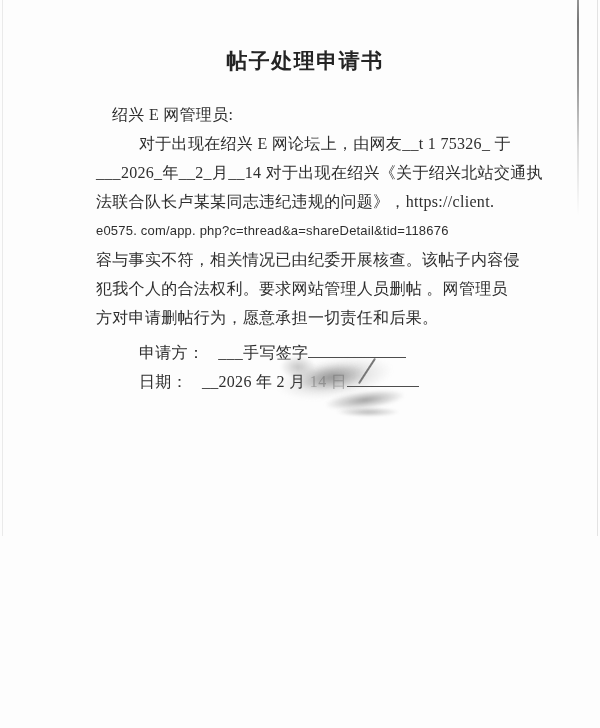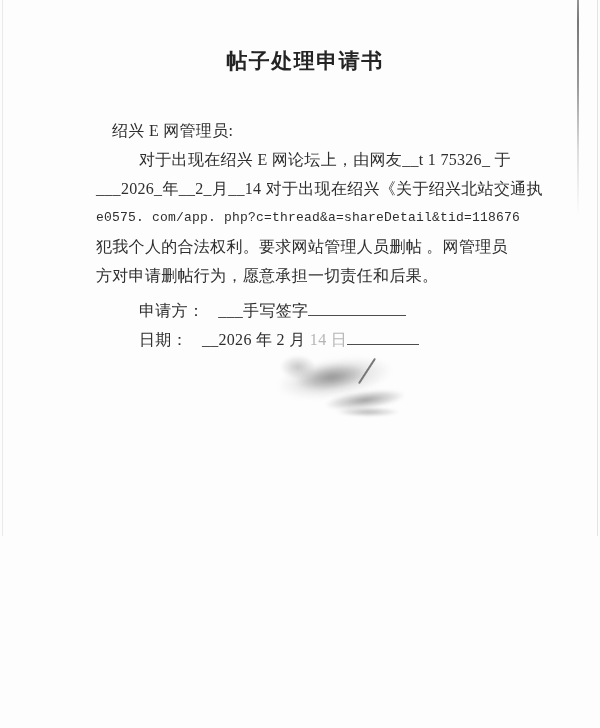--- a/index.html
+++ b/index.html
@@ -38,29 +38,29 @@
     position: absolute; top: 47px; left: 0; width: 100%;
     text-align: center;
     font-family: "Liberation Sans", "DejaVu Sans", sans-serif;
     font-weight: bold;
     font-size: 21px;
     letter-spacing: 1.5px;
     color: #242424;
   }
 
   .content {
-    position: absolute; left: 96px; top: 116px; width: 398px;
+    position: absolute; left: 96px; top: 100px; width: 398px;
     font-size: 16px; line-height: 29px; letter-spacing: 0.3px;
     color: #2e2e2e;
   }
   .salutation { margin-left: 16px; white-space: nowrap; }
   .line { white-space: nowrap; }
   .line.indent { text-indent: 43px; }
   .line.mono {
-    font-family: Liberation Mono, monospace;
+    font-family: Liberation Sans, sans-serif;
     font-size: 13px; letter-spacing: 0.2px;
   }
 
   .sig-block { margin-top: 6px; margin-left: 43px; }
   .sig-row { white-space: nowrap; line-height: 29px; }
   .label-gap { display: inline-block; width: 14px; }
   .sig-underline {
     display: inline-block; width: 98px; height: 16px;
     border-bottom: 1px solid #4d4d4d;
     vertical-align: baseline;
@@ -118,21 +118,23 @@
   <div class="scanline-top"></div>
   <div class="scanline-bottom"></div>
 
   <div class="title">帖子处理申请书</div>
 
   <div class="content">
     <div class="salutation">绍兴 E 网管理员:</div>
 
     <div class="line indent">对于出现在绍兴 E 网论坛上，由网友__t 1 75326_ 于</div>
     <div class="line">___2026_年__2_月__14 对于出现在绍兴《关于绍兴北站交通执</div>
+    <div class="line">法联合队长卢某某同志违纪违规的问题》，https://client.</div>
     <div class="line mono">e0575. com/app. php?c=thread&amp;a=shareDetail&amp;tid=118676</div>
+    <div class="line">容与事实不符，相关情况已由纪委开展核查。该帖子内容侵</div>
     <div class="line">犯我个人的合法权利。要求网站管理人员删帖 。网管理员</div>
     <div class="line">方对申请删帖行为，愿意承担一切责任和后果。</div>
 
     <div class="sig-block">
       <div class="sig-row">
         <span>申请方：</span><span class="label-gap"></span><span>___手写签字</span><span class="sig-underline"></span>
       </div>
       <div class="sig-row">
         <span>日期：</span><span class="label-gap"></span><span>__2026 年 2 月</span>&nbsp;<span class="faint-print">14 日</span><span class="date-underline"></span>
       </div>

